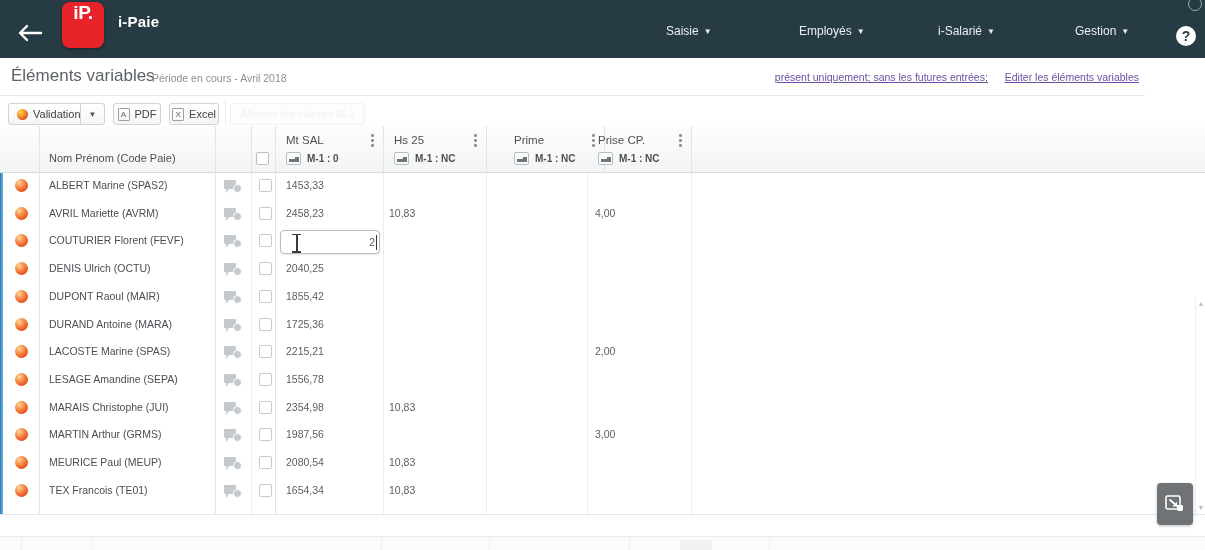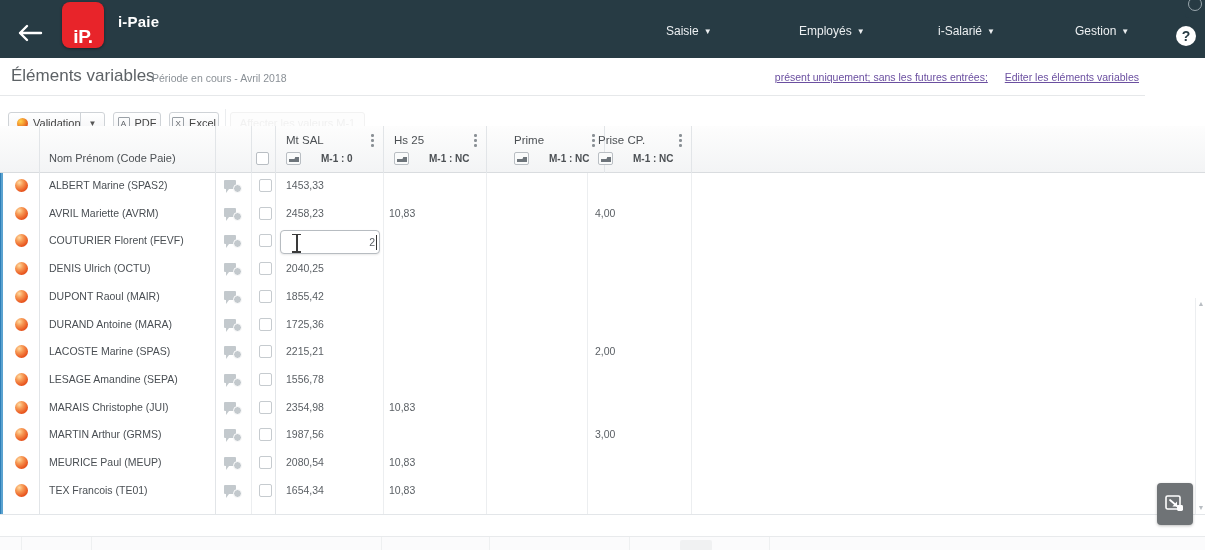--- a/index.html
+++ b/index.html
@@ -26,21 +26,21 @@
   .back-arrow {
     position:absolute; left:14px; top:14px; width:32px; height:26px;
     display:flex; align-items:center; justify-content:center;
     cursor:pointer;
   }
   .back-arrow svg { width:26px; height:20px; }
 
   .logo-tile {
     position:absolute; left:62px; top:-4px; width:42px; height:46px;
     background:#e8242a; border-radius:8px;
-    display:flex; align-items:flex-end; justify-content:center;
+    display:flex; align-items:flex-start; justify-content:center;
     color:#fff; font-size:19px; font-weight:bold; letter-spacing:-0.5px;
     box-shadow:0 1px 3px rgba(0,0,0,.4);
   }
   .brand-block { position:absolute; left:118px; top:8px; }
   .brand-title { font-size:15px; font-weight:bold; color:#fff; line-height:16px; letter-spacing:.2px;}
   .brand-sub { font-size:10.5px; color:#cfd8dc; margin-top:4px; line-height:12px; }
 
   .nav { position:absolute; left:650px; top:0; height:52px; width:490px; }
   .nav-item {
     position:absolute; top:18px; font-size:12px; color:#eceff1; cursor:pointer;
@@ -75,21 +75,21 @@
     position:absolute; left:152px; top:14px;
     font-size:10.5px; color:#8a9096;
   }
   .title-links { position:absolute; right:6px; top:13px; font-size:10.5px; }
   .title-links a {
     color:#6b4fa0; text-decoration:underline; margin-left:14px; cursor:pointer;
   }
 
   
   .toolbar {
-    position:absolute; left:0; top:109px; width:1205px; height:30px;
+    position:absolute; left:0; top:100px; width:1205px; height:30px;
     background:#fff; border-bottom:1px solid #dfe2e5;
   }
   .btn {
     position:absolute; top:3px; height:22px;
     background:linear-gradient(#ffffff,#f3f4f5);
     border:1px solid #cfd3d7; border-radius:3px;
     font-size:11px; color:#444; cursor:pointer;
     display:flex; align-items:center; justify-content:center; gap:5px;
     padding:0 8px; white-space:nowrap;
   }
@@ -129,21 +129,21 @@
   }
   .hcell {
     position:absolute; top:0; height:47px;
     border-right:1px solid #e2e5e8;
   }
   .hcell-title {
     position:absolute; left:10px; top:8px; font-size:11.5px; color:#4c5054;text-align:center;
   }
   .hcell-sub {
     position:absolute; left:10px; top:26px; font-size:10px; color:#4c5054;
-    font-weight:bold; display:flex; align-items:center; gap:20px;
+    font-weight:bold; display:flex; align-items:center; gap:6px;
   }
   .mini-icon {
     width:15px; height:13px; border:1px solid #b9bec3; border-radius:2px;
     background:#fafbfb; position:relative; flex:0 0 auto;
   }
   .mini-icon:before {
     content:""; position:absolute; left:2px; top:4px; width:10px; height:5px;
     background:#6e757b; clip-path:polygon(0 40%,55% 40%,62% 0,100% 0,100% 100%,0 100%);
   }
   .kebab {

